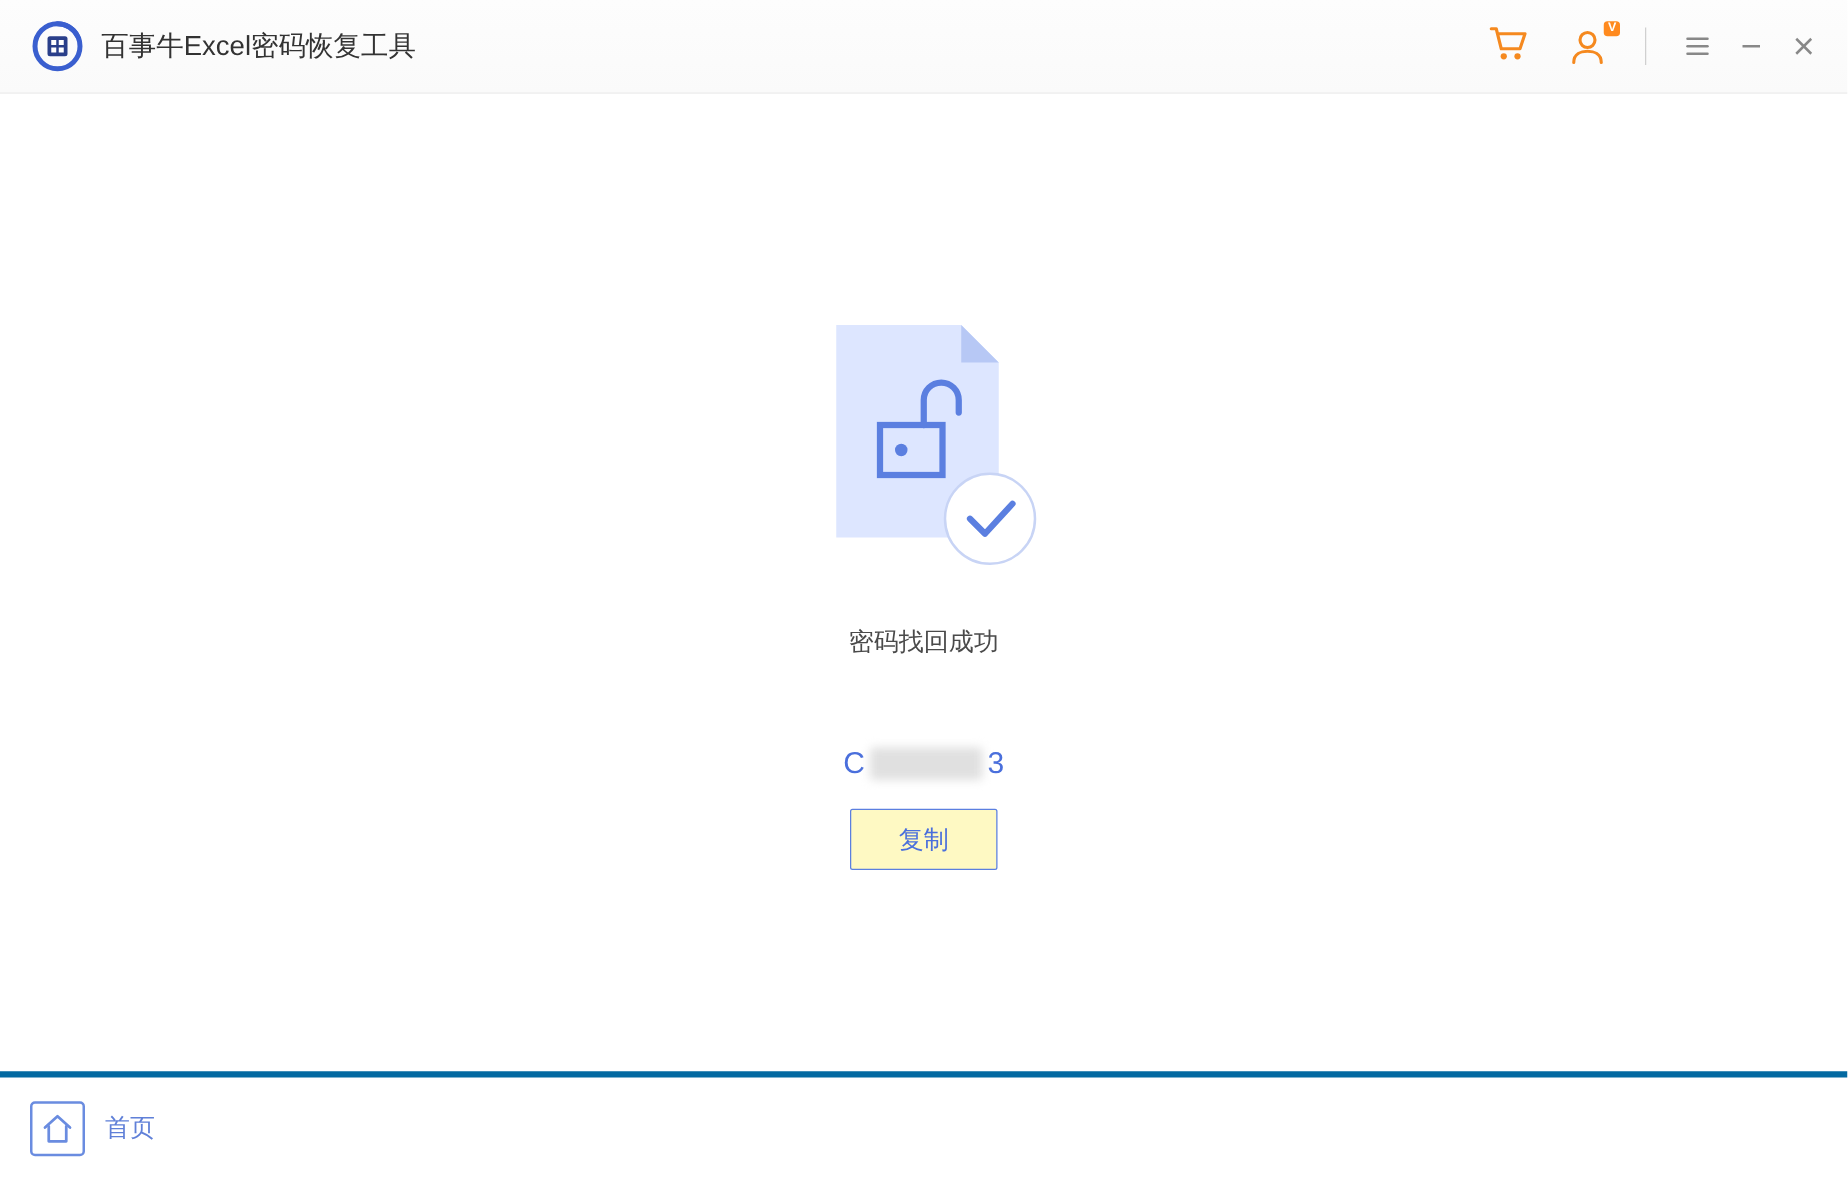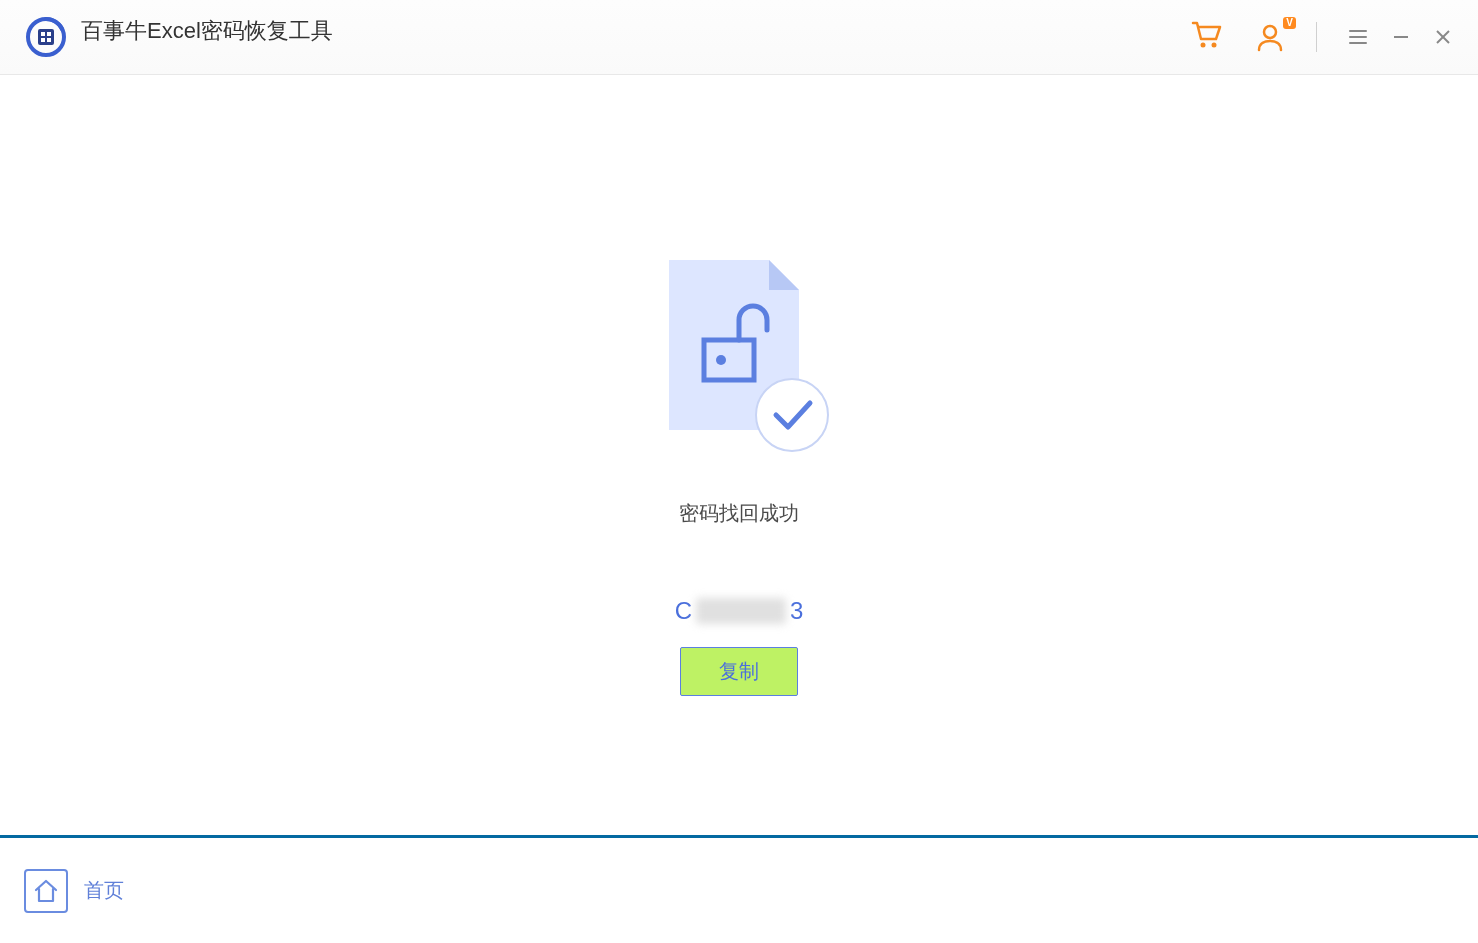--- a/index.html
+++ b/index.html
@@ -21,21 +21,21 @@
       height: 75px;
       display: flex;
       align-items: center;
       justify-content: space-between;
       padding: 0 25px;
       border-bottom: 1px solid #e8e8e8;
       background: linear-gradient(#fdfdfd, #fafafa);
     }
     .header-left {
       display: flex;
-      align-items: flex-start;
+      align-items: center;
       gap: 14px;
     }
     .logo {
       width: 42px;
       height: 42px;
       display: flex;
       align-items: center;
       justify-content: center;
     }
     .app-title {
@@ -103,32 +103,32 @@
     }
     .pw-mask {
       width: 90px;
       height: 26px;
       background: #e0e0e0;
       filter: blur(4px);
       border-radius: 3px;
     }
     .copy-btn {
       border: 1px solid #5b7fe0;
-      background: #bef264;
+      background: #fef9c3;
       color: #4a6fdc;
       font-size: 20px;
       padding: 10px 38px;
       cursor: pointer;
       border-radius: 2px;
       font-family: inherit;
     }
     
     .footer {
-      height: 108px;
-      border-top: 3px solid #0369a1;
+      height: 86px;
+      border-top: 5px solid #0369a1;
       display: flex;
       align-items: center;
       padding-left: 24px;
       gap: 16px;
     }
     .home-icon-box {
       width: 44px;
       height: 44px;
       border: 2px solid #6a8ce0;
       border-radius: 4px;

